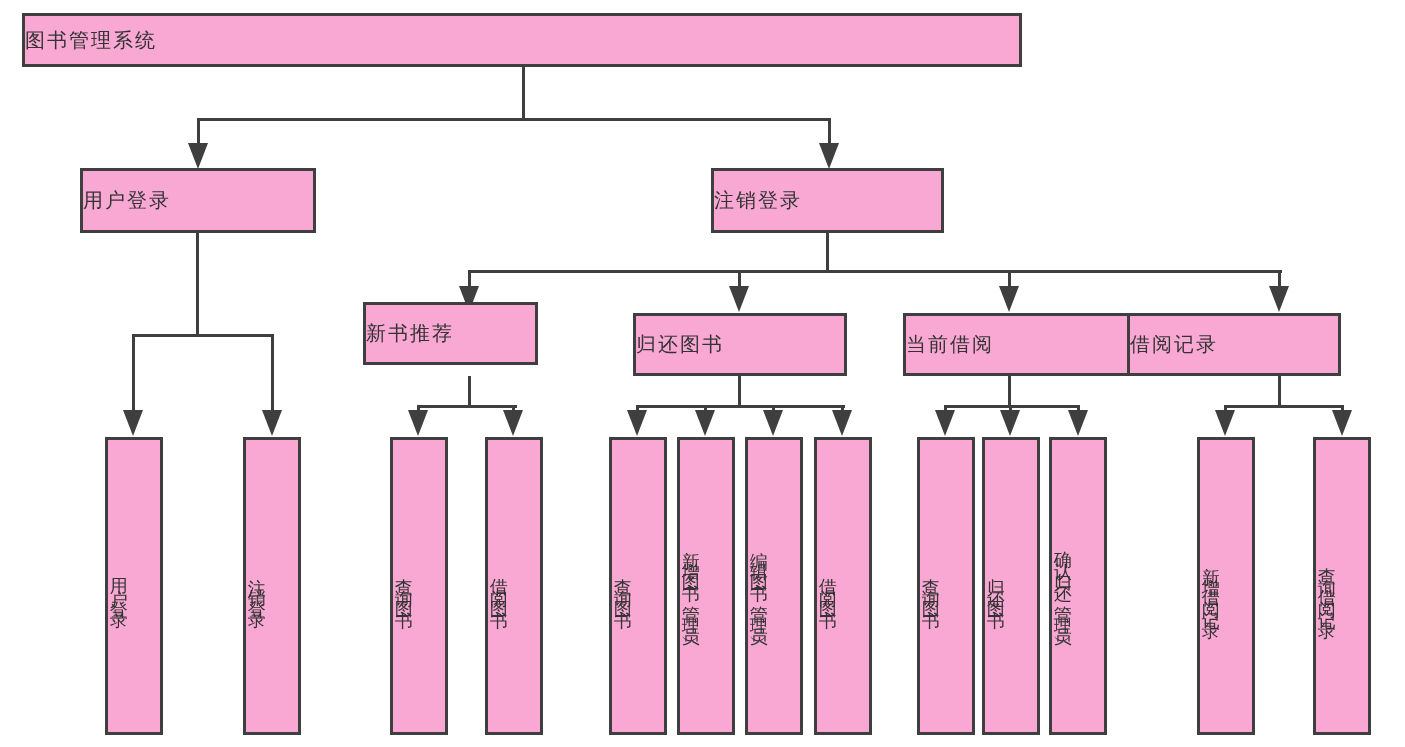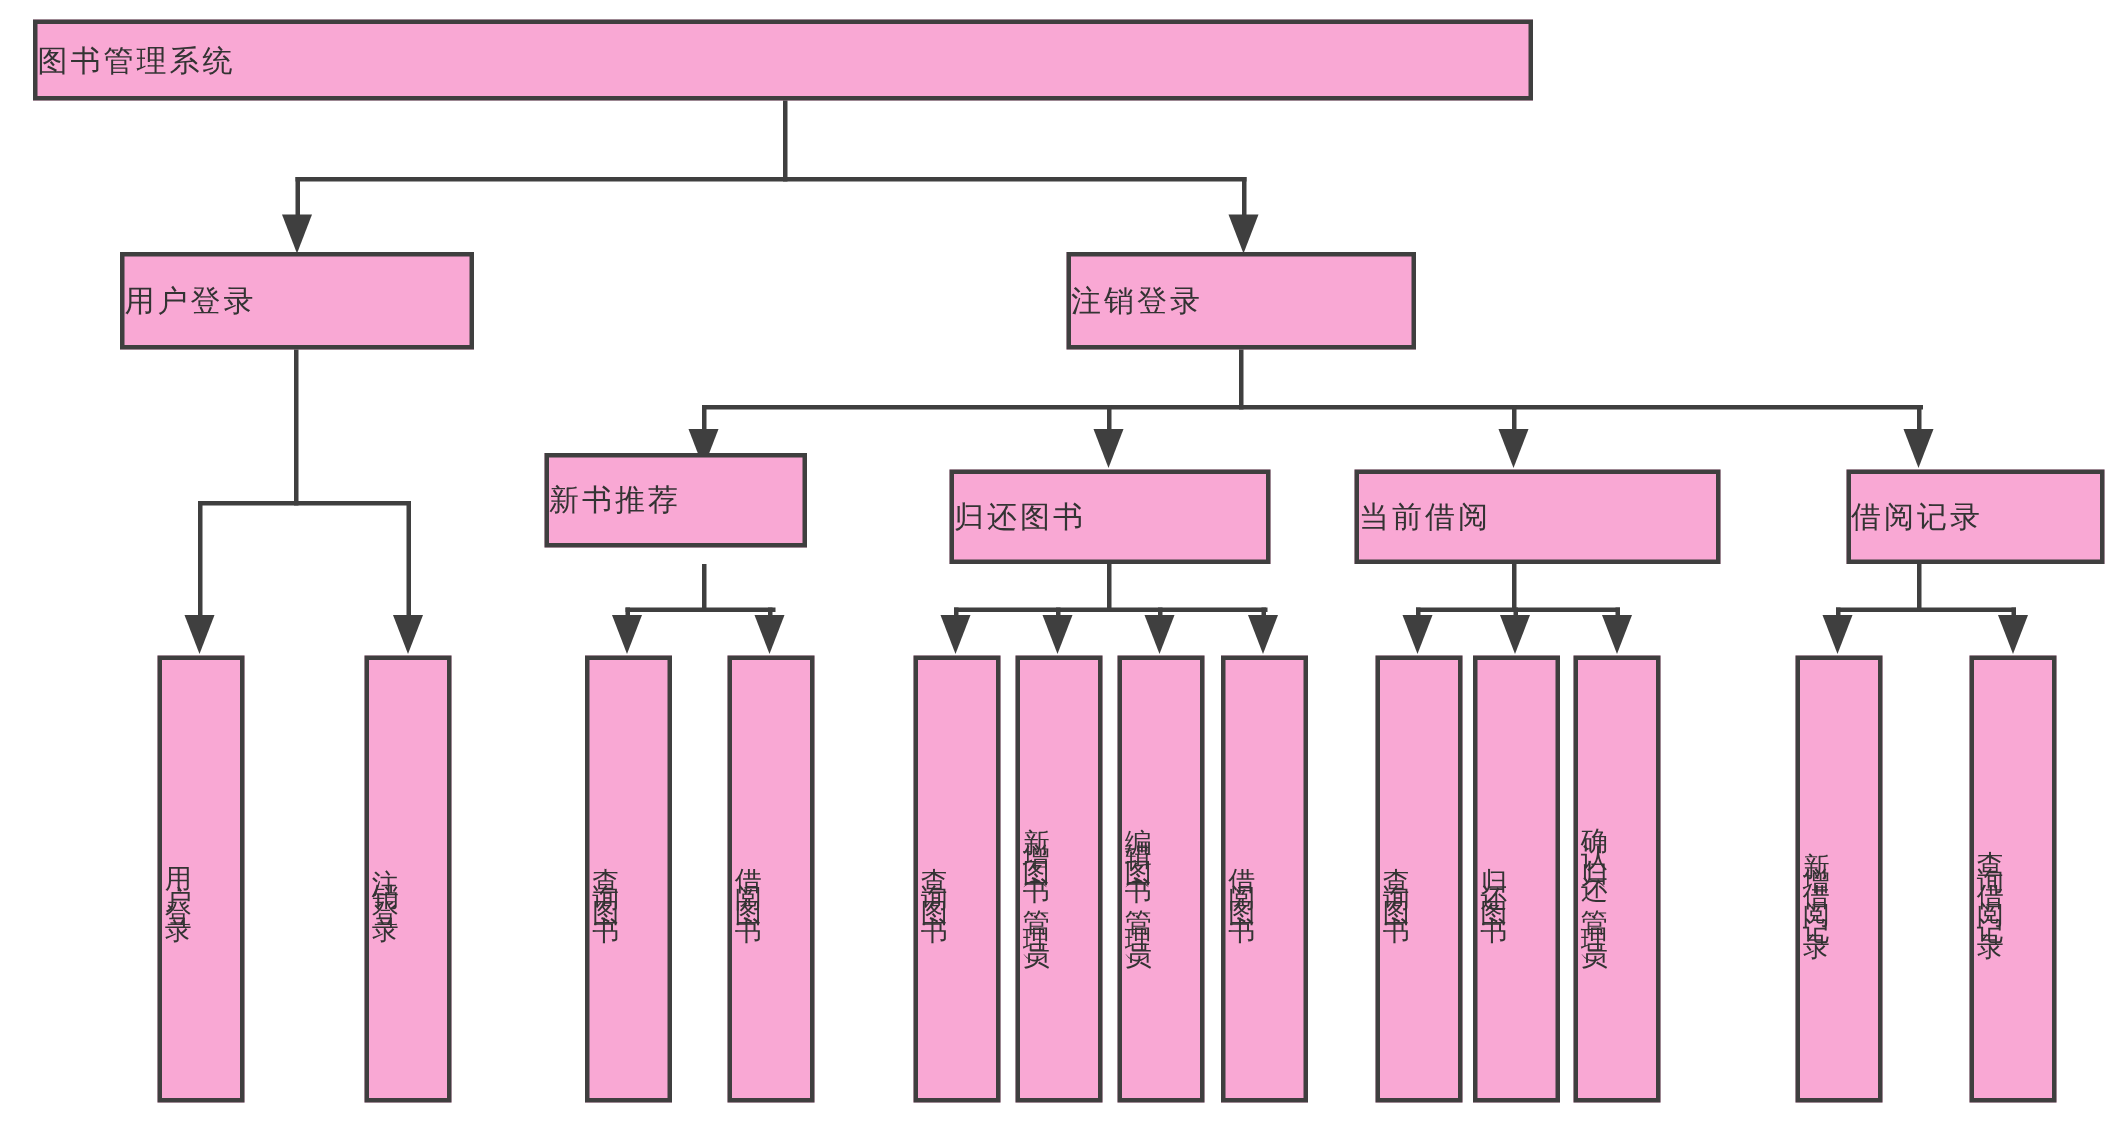--- a/index.html
+++ b/index.html
@@ -95,21 +95,21 @@
 
   <div class="box" style="left:363px;top:302px;width:175px;height:63px">
     <span class="h-label">新书推荐</span>
   </div>
   <div class="box" style="left:633px;top:313px;width:214px;height:63px">
     <span class="h-label">归还图书</span>
   </div>
   <div class="box" style="left:903px;top:313px;width:244px;height:63px">
     <span class="h-label">当前借阅</span>
   </div>
-  <div class="box" style="left:1231px;top:313px;width:172px;height:63px">
+  <div class="box" style="left:1127px;top:313px;width:214px;height:63px">
     <span class="h-label">借阅记录</span>
   </div>
 
   <div class="ln" style="left:468px;top:376px;width:3px;height:32px"></div>
   <div class="ln" style="left:417px;top:405px;width:100px;height:3px"></div>
   <div class="ln" style="left:417px;top:405px;width:3px;height:8px"></div>
   <div class="ln" style="left:512px;top:405px;width:3px;height:8px"></div>
   <div class="arr" style="left:408px;top:410px"></div>
   <div class="arr" style="left:503px;top:410px"></div>
 

